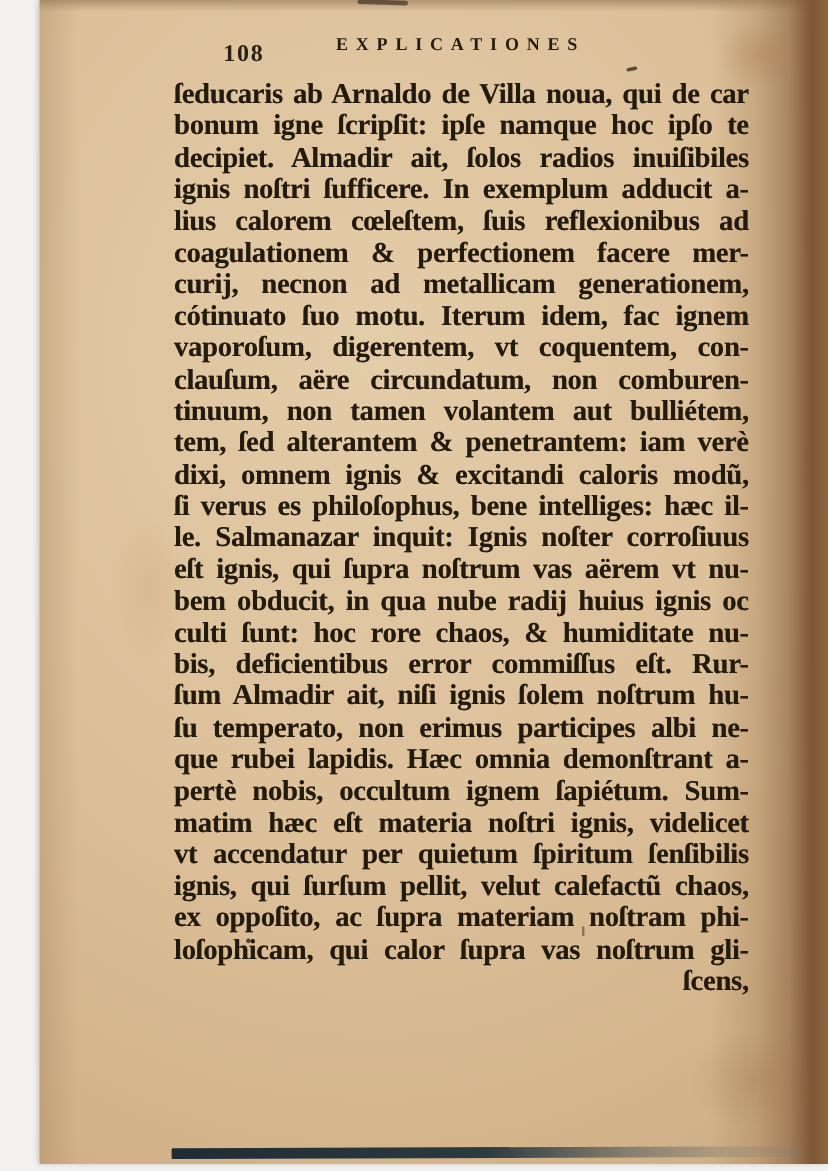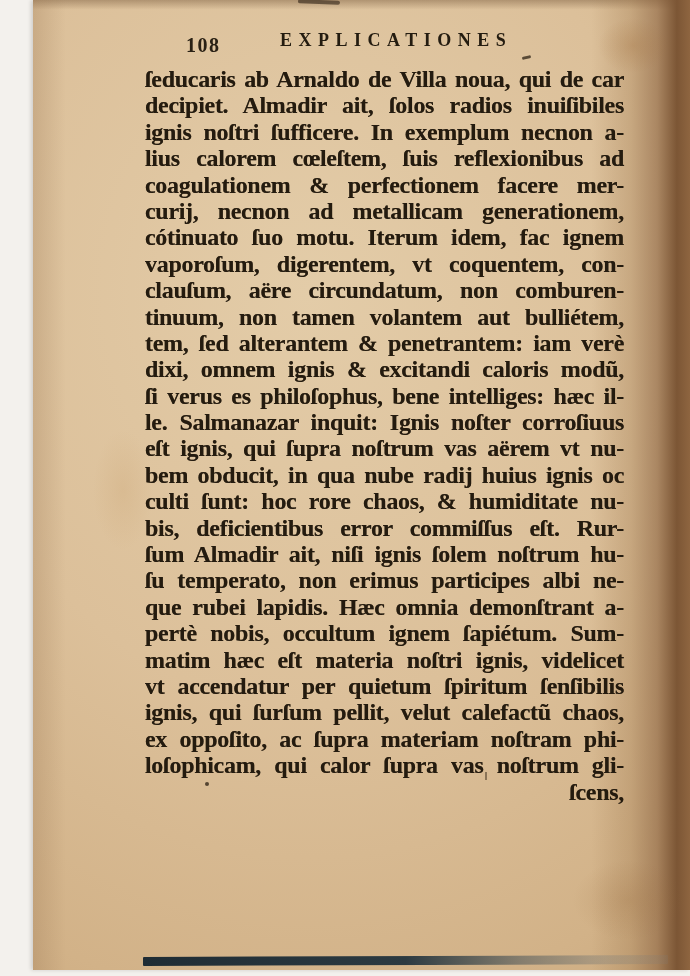--- a/index.html
+++ b/index.html
@@ -30,21 +30,21 @@
     background:radial-gradient(closest-side, rgba(200,160,110,0.25), rgba(200,160,110,0));}
 
   .header-row{position:absolute;left:0;top:30px;width:100%;height:30px;padding-left:21px;}
   .folio{
     position:absolute;left:153px;top:4px;
     font-size:20px;font-weight:bold;color:#2a2115;
     letter-spacing:1.5px;
   }
   .running-title{
     position:absolute;left:247px;top:0;
-    font-size:18px;font-weight:bold;color:#241c10;
+    font-size:15px;font-weight:bold;color:#241c10;
     letter-spacing:6.5px;
   }
   .title-stray-mark{
     position:absolute;left:488px;top:-4px;width:9px;height:3px;
     background:rgba(45,35,22,0.75);transform:rotate(-12deg);border-radius:2px;
   }
 
   .textblock{
     position:absolute;left:112px;top:66px;width:479px;
   }
@@ -94,22 +94,23 @@
     <div class="top-edge-mark"></div>
 
     <div class="header-row">
       <span class="folio">108</span>
       <span class="running-title">EXPLICATIONES</span>
       <span class="title-stray-mark" style="left:489px;top:26px;"></span>
     </div>
 
     <div class="textblock">
       <div class="text-line">ſeducaris ab Arnaldo de Villa noua, qui de car</div>
+      <div class="text-line">bonum igne ſcripſit: ipſe namque hoc ipſo te</div>
       <div class="text-line">decipiet. Almadir ait, ſolos radios inuiſibiles</div>
-      <div class="text-line">ignis noſtri ſufficere. In exemplum necnon a-</div>
+      <div class="text-line">ignis noſtri ſufficere. In exemplum adducit a-</div>
       <div class="text-line">lius calorem cœleſtem, ſuis reflexionibus ad</div>
       <div class="text-line">coagulationem &amp; perfectionem facere mer-</div>
       <div class="text-line">curij, necnon ad metallicam generationem,</div>
       <div class="text-line">cótinuato ſuo motu. Iterum idem, fac ignem</div>
       <div class="text-line">vaporoſum, digerentem, vt coquentem, con-</div>
       <div class="text-line">clauſum, aëre circundatum, non comburen-</div>
       <div class="text-line">tinuum, non tamen volantem aut bulliétem,</div>
       <div class="text-line">tem, ſed alterantem &amp; penetrantem: iam verè</div>
       <div class="text-line">dixi, omnem ignis &amp; excitandi caloris modũ,</div>
       <div class="text-line">ſi verus es philoſophus, bene intelliges: hæc il-</div>

